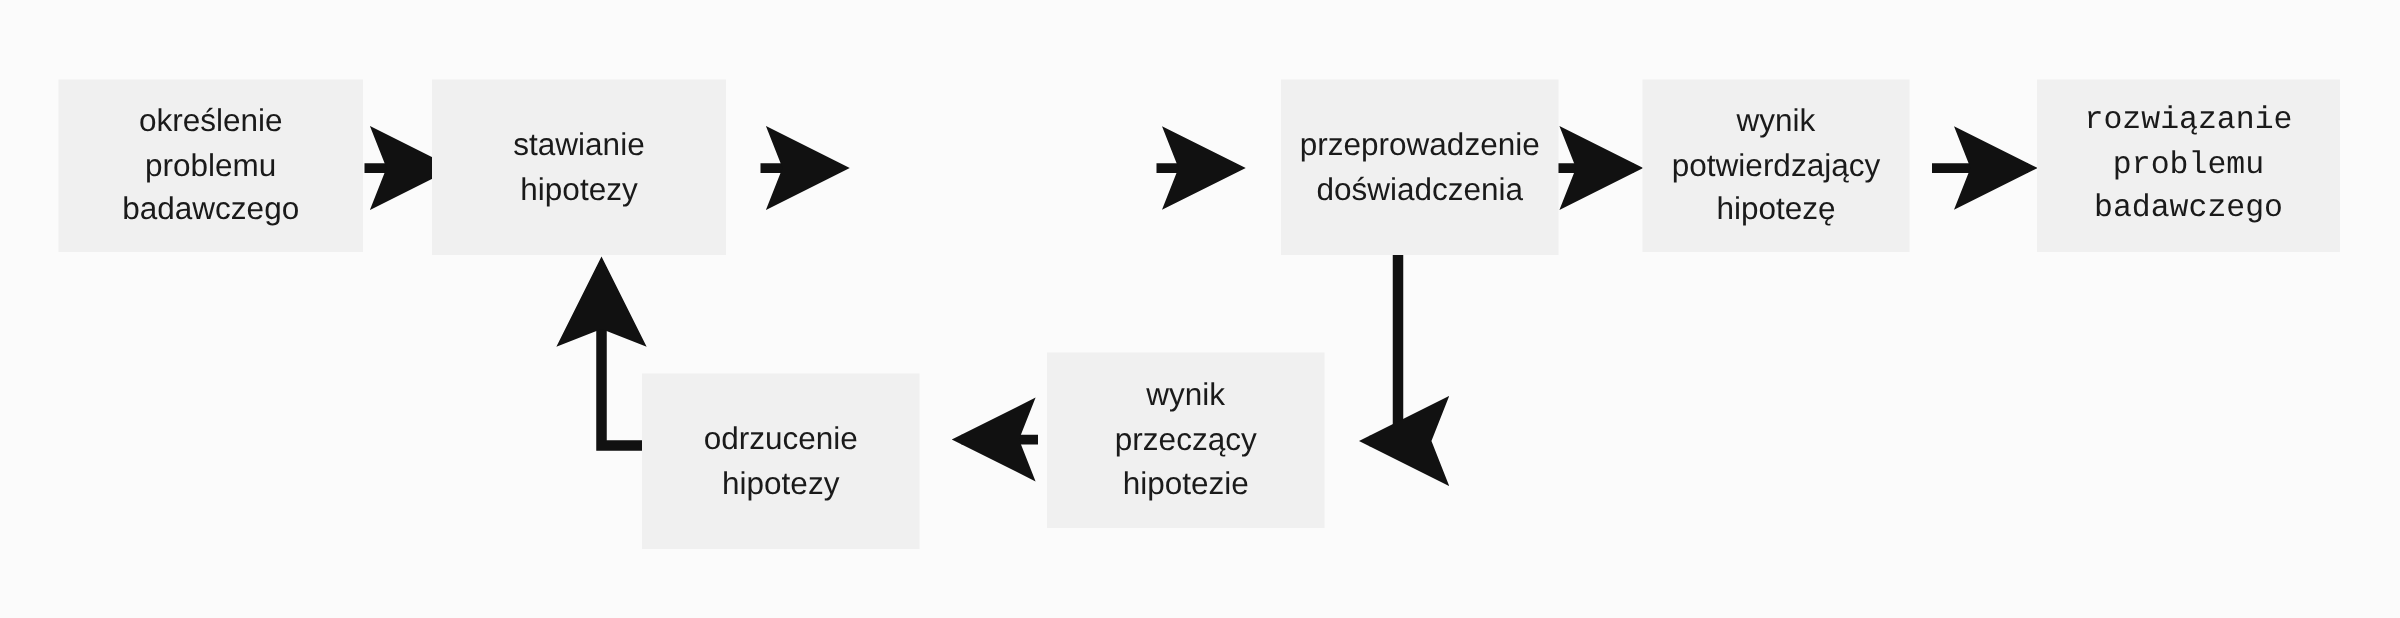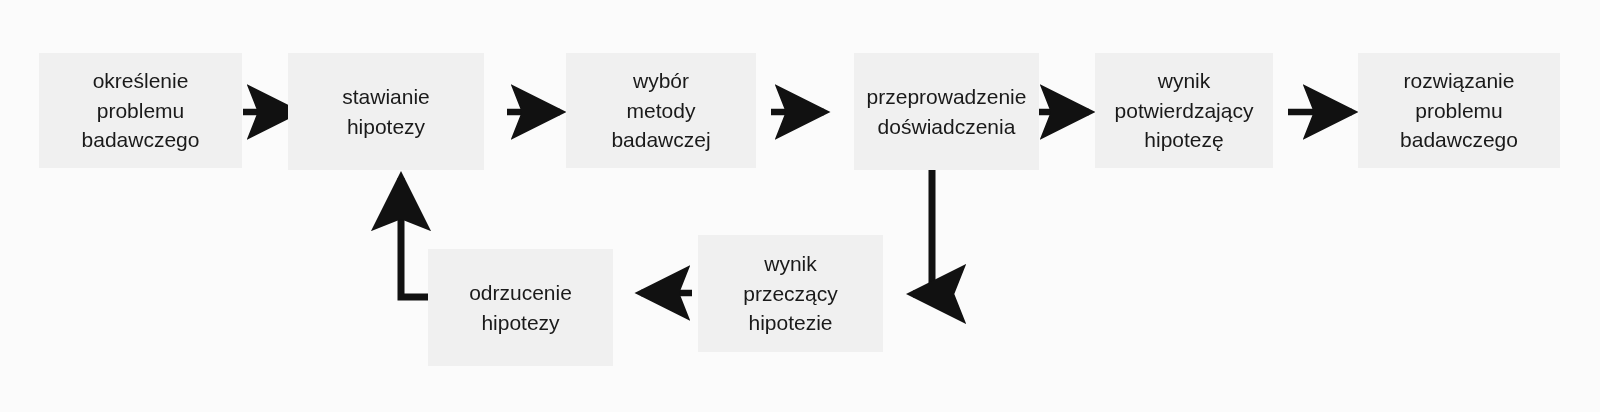--- a/index.html
+++ b/index.html
@@ -86,32 +86,29 @@
     </g>
   </svg>
 
   <div class="node" style="left:39px; top:53px; width:203px; height:115px;">określenie
 problemu
 badawczego</div>
 
   <div class="node" style="left:288px; top:53px; width:196px; height:117px;">stawianie
 hipotezy</div>
 
-  <div class="node" style="left:566px; top:53px; width:190px; height:115px;">wybór
-metody
-badawczej</div>
 
   <div class="node" style="left:854px; top:53px; width:185px; height:117px;">przeprowadzenie
 doświadczenia</div>
 
   <div class="node" style="left:1095px; top:53px; width:178px; height:115px;">wynik
 potwierdzający
 hipotezę</div>
 
-  <div class="node" style="left:1358px; top:53px; width:202px; height:115px;">rozwiązanie
+  <div class="node" style="left:1358px; top:53px; width:202px; height:115px;font-family:Liberation Mono, monospace;">rozwiązanie
 problemu
 badawczego</div>
 
   <div class="node" style="left:428px; top:249px; width:185px; height:117px;">odrzucenie
 hipotezy</div>
 
   <div class="node" style="left:698px; top:235px; width:185px; height:117px;">wynik
 przeczący
 hipotezie</div>
 

